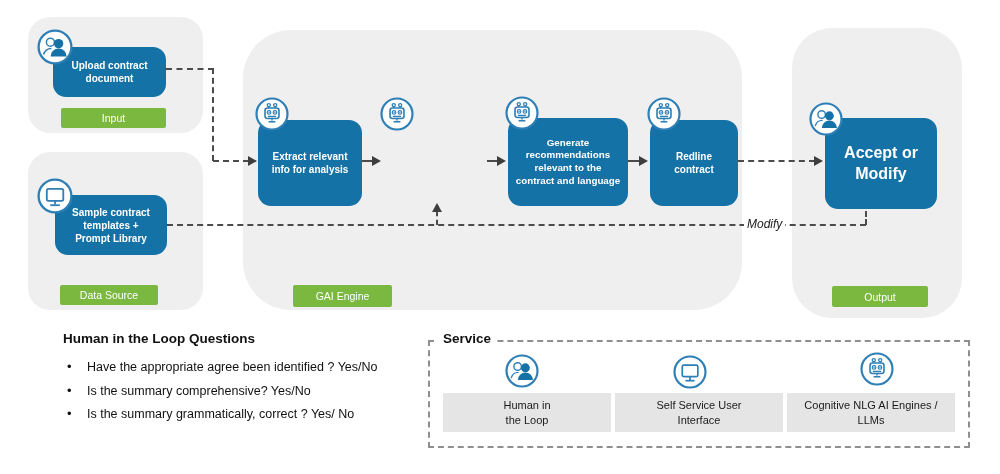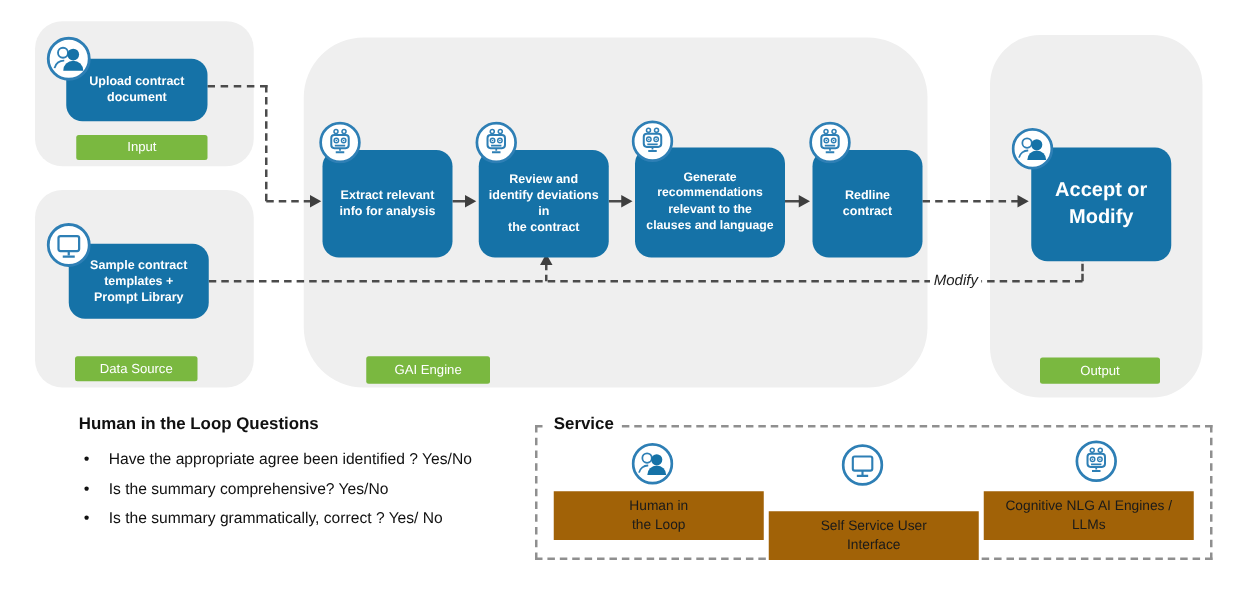--- a/index.html
+++ b/index.html
@@ -57,25 +57,25 @@
   .questions { position:absolute; left:35px; top:331px; width:400px;margin-left:28px; }
   .questions h3 { font-size:13.5px; font-weight:700; color:#111; margin-bottom:14px; }
   .questions ul { list-style:none; }
   .questions li { position:relative; font-size:12.5px; color:#111; padding-left:24px; margin-bottom:9.5px; }
   .questions li::before { content:"•"; position:absolute; left:4px; top:-1px; font-size:13px; }
 
   .legend-box { position:absolute; left:428px; top:340px; width:542px; height:108px;
                 border:2px dashed #8F8F8F; }
   .legend-title { position:absolute; left:437px; top:331px; background:#fff; padding:0 6px;
                   font-size:13.5px; font-weight:700; color:#111; z-index:4; }
-  .legend-band { position:absolute; top:393px; height:39px; background:#a16207;
+  .legend-band { position:absolute; top:393px; height:39px; background:#e5e5e5;
                  display:flex; align-items:center; justify-content:center; text-align:center;
                  font-size:11px; color:#1a1a1a; white-space:pre-line; line-height:1.35; }
   .band1 { left:443px; width:168px; }
-  .band2 { left:615px; width:168px;margin-top:16px; }
+  .band2 { left:615px; width:168px; }
   .band3 { left:787px; width:168px; }
 </style>
 </head>
 <body>
 
 <svg width="0" height="0" style="position:absolute">
   <defs>
     <g id="g-human">
       <circle cx="18" cy="18" r="16.4" fill="#fff" stroke="#2E7FB5" stroke-width="2.3"></circle>
       <circle cx="13.4" cy="13.2" r="4" fill="none" stroke="#2E7FB5" stroke-width="1.5"></circle>
@@ -137,28 +137,24 @@
   <div class="dash-v" style="left:865px; top:203px; height:22px;"></div>
   <div class="lbl-modify">Modify</div>
 
   <div class="bluebox bx-upload">Upload contract
 document</div>
   <div class="bluebox bx-sample">Sample contract
 templates +
 Prompt Library</div>
   <div class="bluebox bx-step1">Extract relevant
 info for analysis</div>
-  <div class="bluebox bx-step2">Review and
-identify deviations
-in
-the contract</div>
   <div class="bluebox bx-step3">Generate
 recommendations
 relevant to the
-clauses and language</div>
+contract and language</div>
   <div class="bluebox bx-step4">Redline
 contract</div>
   <div class="bluebox bx-accept">Accept or Modify</div>
 
   <svg class="icn ic-human1" viewBox="0 0 36 36">
       <use href="#g-human"></use>
     </svg>
   <svg class="icn ic-monitor1" viewBox="0 0 36 36">
       <use href="#g-monitor"></use>
     </svg>

